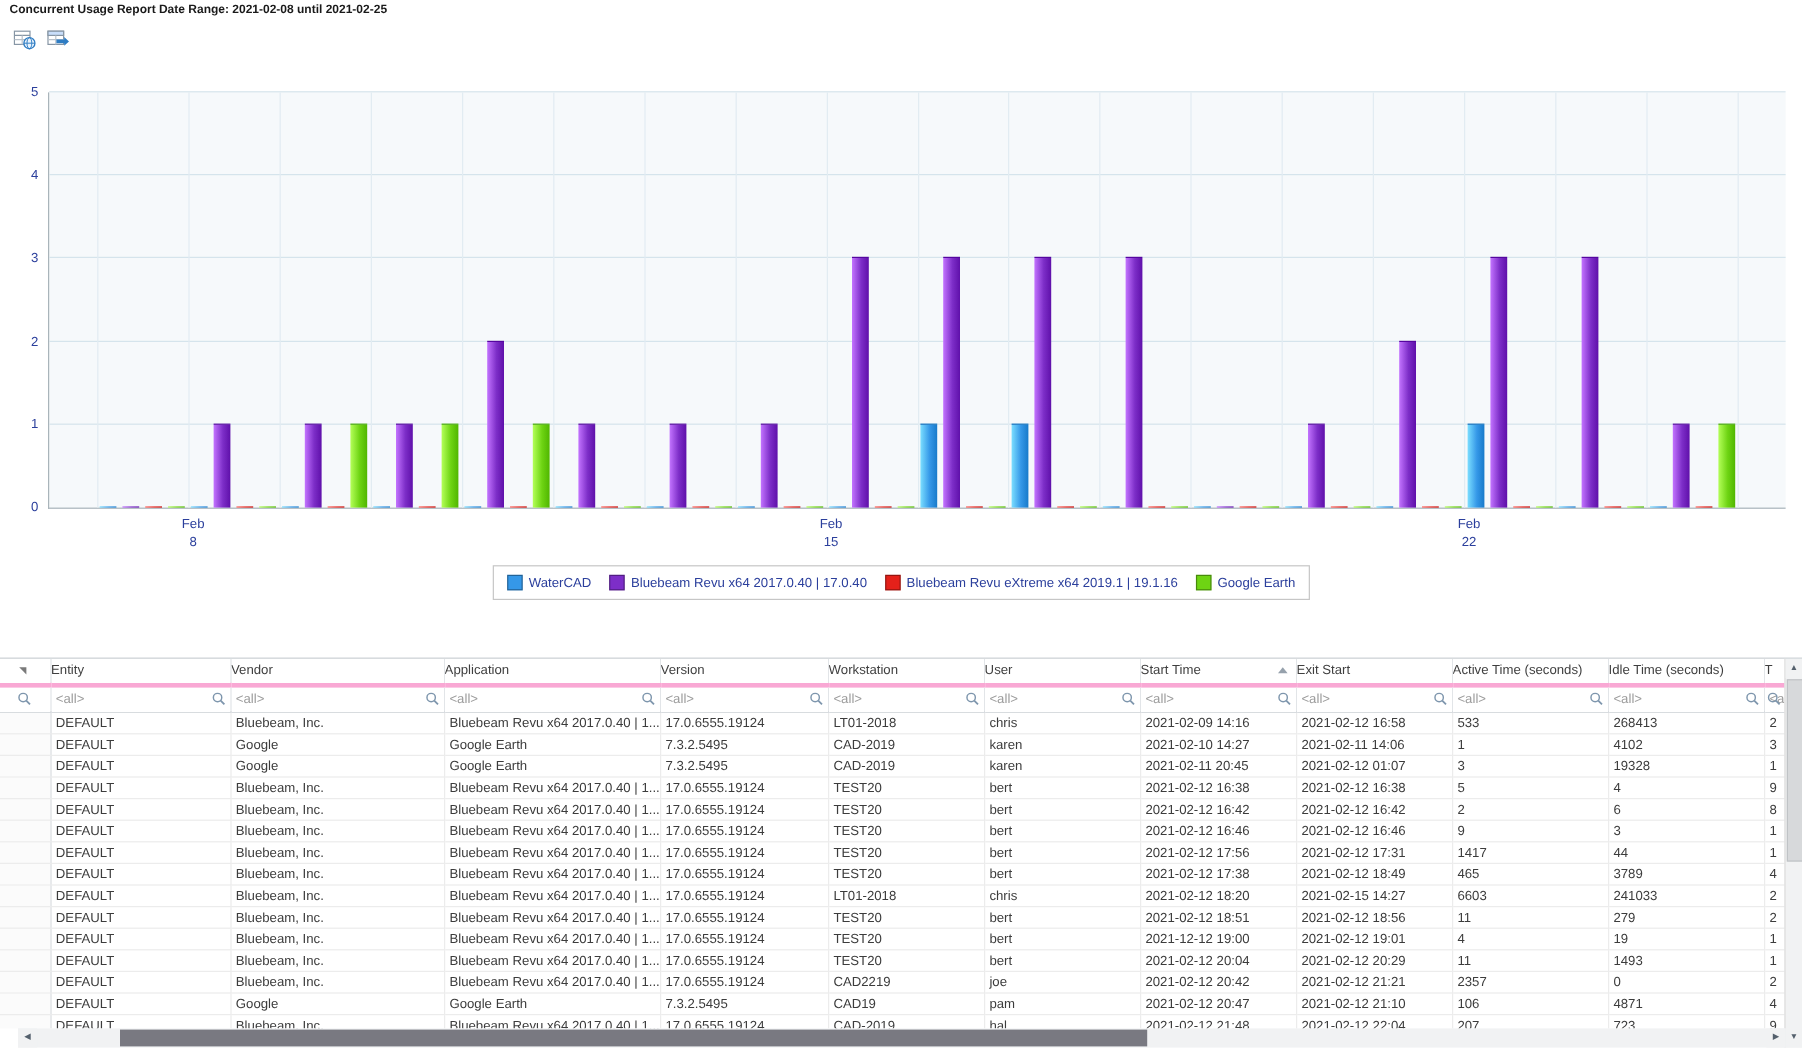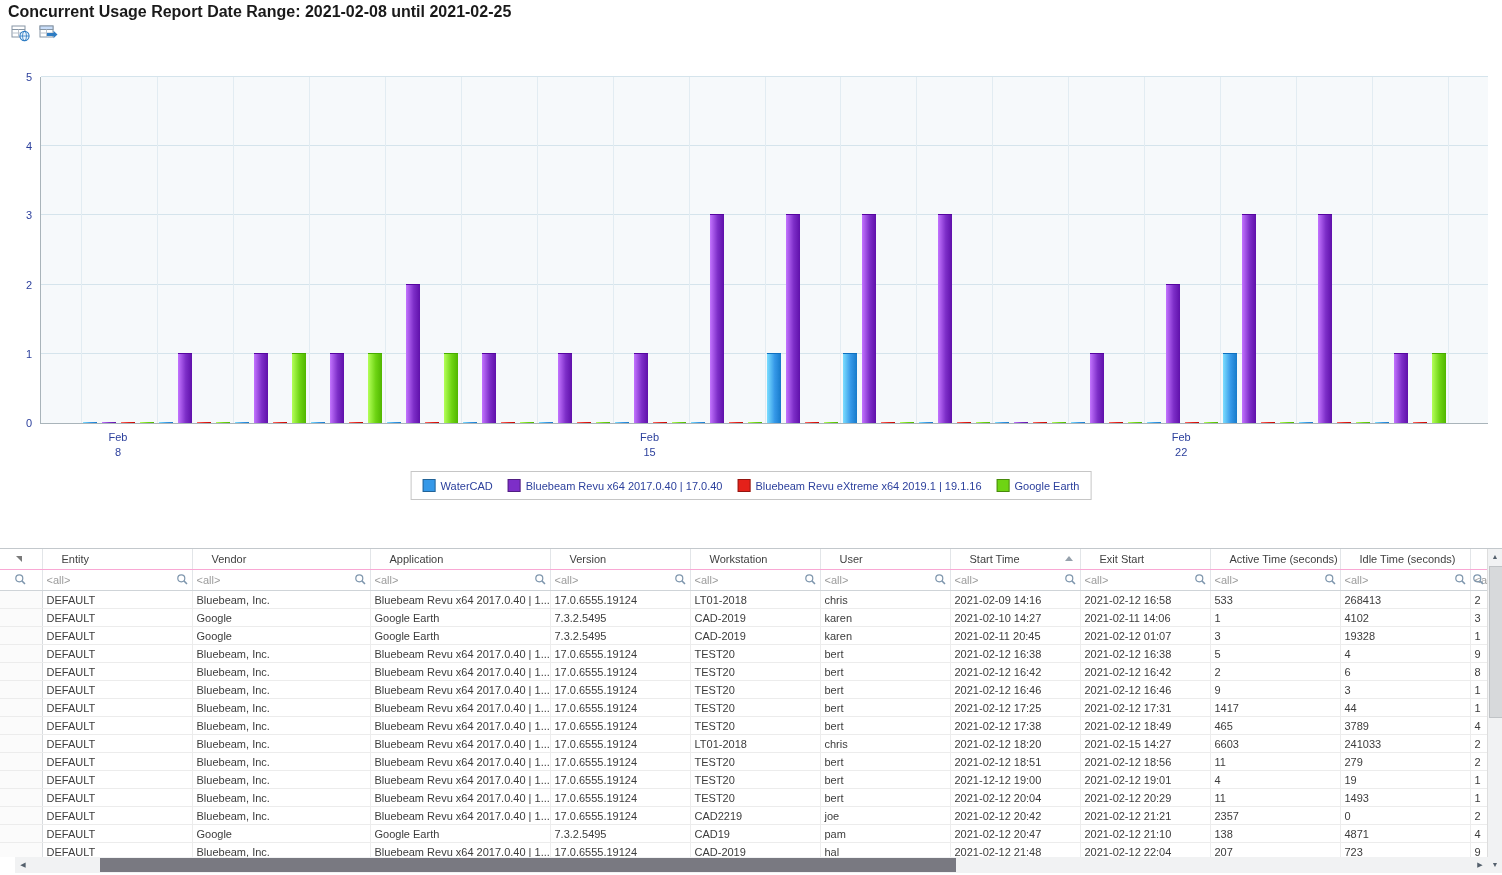--- a/index.html
+++ b/index.html
@@ -1,39 +1,39 @@
 <!DOCTYPE html>
 <html><head>
 <meta charset="utf-8">
 <style>
   html,body{margin:0;padding:0;}
   body{width:1502px;height:875px;background:#ffffff;font-family:"Liberation Sans",sans-serif;position:relative;overflow:hidden;}
 
-  .title{position:absolute;left:8px;top:3px;font-size:16px;font-weight:700;color:#1a1a1a;white-space:nowrap;}
+  .title{position:absolute;left:8px;top:3px;font-size:10px;font-weight:700;color:#1a1a1a;white-space:nowrap;}
   .toolbar{position:absolute;left:10px;top:24px;display:flex;gap:6px;}
   .tool-btn{width:22px;height:20px;border:none;background:transparent;padding:0;cursor:pointer;}
 
   
   .chart{position:absolute;left:0;top:70px;width:1502px;height:445px;}
   .plot{position:absolute;left:40px;top:7px;width:1447px;height:346px;background:#f6f9fb;border-left:1px solid #a9b4ba;border-bottom:1px solid #a9b4ba;}
   .hgrid{position:absolute;left:0;width:100%;height:1px;background:#d5e4ec;}
   .vgrid{position:absolute;top:0;height:100%;width:1px;background:#e2ecf2;}
   .bar{position:absolute;bottom:0;width:14px;}
   .ylabels{position:absolute;left:0;top:7px;width:34px;height:346px;}
   .ylabel{position:absolute;right:2px;font-size:11px;color:#2b3f9c;height:14px;line-height:14px;}
-  .xlabel{position:absolute;top:360px;transform:translateX(-50%);text-align:center;font-size:11px;line-height:15px;color:#2b3f9c;white-space:nowrap;}
+  .xlabel{position:absolute;top:360px;transform:translateX(-50%);text-align:center;font-size:11px;line-height:15px;color:#2b3f9c;white-space:nowrap;margin-left:43px;}
   .legend{position:absolute;top:401px;left:50%;transform:translateX(-50%);display:flex;align-items:center;gap:15px;border:1px solid #c6c6c6;background:#fff;padding:7px 11px;font-size:11px;color:#2b3f9c;white-space:nowrap;}
   .legend-item{display:flex;align-items:center;gap:5px;}
   .swatch{width:11px;height:11px;border:1px solid rgba(0,0,0,.35);flex:0 0 auto;}
 
   
   .grid{position:absolute;left:0;top:548px;width:1502px;height:327px;border-top:1px solid #c3c8cc;}
   .grid-viewport{position:absolute;left:0;top:0;width:1488px;height:308px;overflow:hidden;background:#fff;}
   table{border-collapse:collapse;table-layout:fixed;width:1488px;}
-  th{height:20px;font-weight:400;font-size:11px;text-align:left;padding:0 19px;color:#3f3f3f;border-right:1px solid #e2e5e8;border-bottom:1px solid #f9a8d4;white-space:nowrap;overflow:hidden;position:relative;background:#fff;}
+  th{height:20px;font-weight:400;font-size:11px;text-align:left;padding:0 0;color:#3f3f3f;border-right:1px solid #e2e5e8;border-bottom:4px solid #f9a8d4;white-space:nowrap;overflow:hidden;position:relative;background:#fff;}
   .filter-cell{height:20px;font-size:11px;color:#9b9b9b;padding:0 18px 0 4px;border-right:1px solid #e2e5e8;border-bottom:1px solid #cfd4d8;white-space:nowrap;overflow:hidden;position:relative;background:#fff;}
   td{height:17px;font-size:11px;color:#3c3c3c;padding:0 4px;border-right:1px solid #ececec;border-bottom:1px solid #ececec;white-space:nowrap;overflow:hidden;}
   td.indicator{background:#fbfbfb;border-right:1px solid #d9dcdf;}
   .sort-asc{position:absolute;right:7px;top:7px;width:0;height:0;border-left:4px solid transparent;border-right:4px solid transparent;border-bottom:5px solid #96a1ac;}
   .mag{position:absolute;right:3px;top:3px;width:13px;height:13px;}
   .corner-tri{position:absolute;left:16px;top:7px;width:0;height:0;border-top:6px solid #7a7a7a;border-left:6px solid transparent;}
 
   
   .vscroll{position:absolute;right:0;top:0;width:14px;height:324px;background:#f1f2f3;border-left:1px solid #dddddd;}
   .sbtn{position:absolute;width:14px;height:16px;font-size:7px;line-height:16px;text-align:center;color:#54606c;background:#f1f2f3;cursor:pointer;}
@@ -384,21 +384,21 @@
             <td>1</td>
           </tr>
           <tr>
             <td class="indicator"></td>
             <td>DEFAULT</td>
             <td>Bluebeam, Inc.</td>
             <td>Bluebeam Revu x64 2017.0.40 | 1...</td>
             <td>17.0.6555.19124</td>
             <td>TEST20</td>
             <td>bert</td>
-            <td>2021-02-12 17:25</td>
+            <td>2021-02-12 17:56</td>
             <td>2021-02-12 17:31</td>
             <td>1417</td>
             <td>44</td>
             <td>1</td>
           </tr>
           <tr>
             <td class="indicator"></td>
             <td>DEFAULT</td>
             <td>Bluebeam, Inc.</td>
             <td>Bluebeam Revu x64 2017.0.40 | 1...</td>
@@ -484,21 +484,21 @@
           <tr>
             <td class="indicator"></td>
             <td>DEFAULT</td>
             <td>Google</td>
             <td>Google Earth</td>
             <td>7.3.2.5495</td>
             <td>CAD19</td>
             <td>pam</td>
             <td>2021-02-12 20:47</td>
             <td>2021-02-12 21:10</td>
-            <td>138</td>
+            <td>106</td>
             <td>4871</td>
             <td>4</td>
           </tr>
           <tr>
             <td class="indicator"></td>
             <td>DEFAULT</td>
             <td>Bluebeam, Inc.</td>
             <td>Bluebeam Revu x64 2017.0.40 | 1...</td>
             <td>17.0.6555.19124</td>
             <td>CAD-2019</td>

